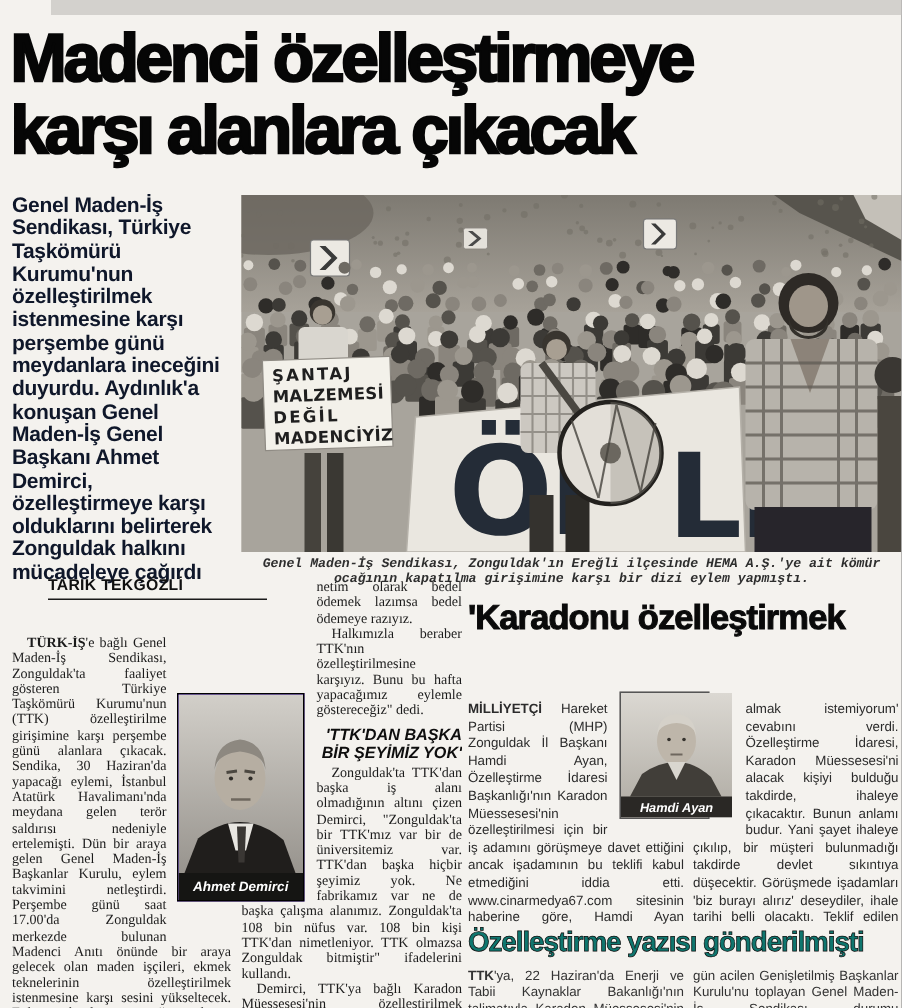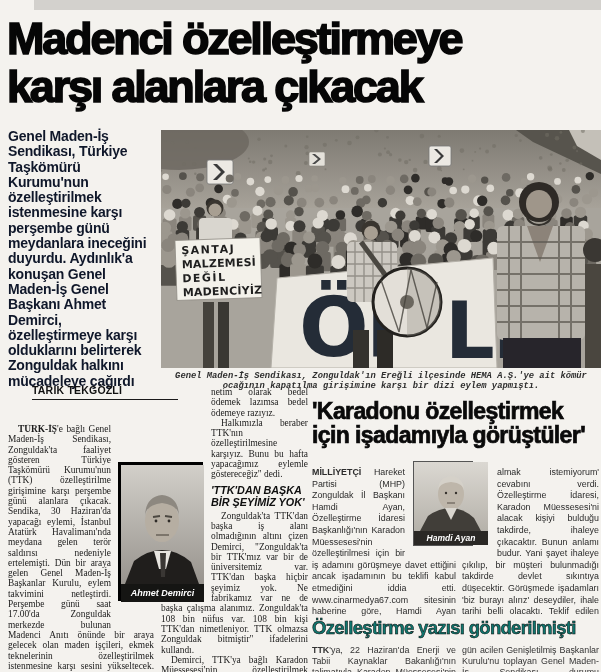--- a/index.html
+++ b/index.html
@@ -39,27 +39,27 @@
   .body-col {
     position:absolute; font-family:"Liberation Serif", serif;
     font-size:9.4px; line-height:10.3px; text-align:justify; color:#1b1b1b;
     overflow:hidden;
   }
   .col1 { left:8px;  top:424px; width:146px; height:271px; }
   .col2 { left:161px; top:387px; width:147px; height:285px; }
   .para { text-indent:10px; }
   .subhead {
     font-family:"Liberation Sans", sans-serif; font-weight:bold; font-style:italic;
-    font-size:10.8px; line-height:12px; margin:4px 0 3px; color:#0e0e0e; text-align:left; text-indent:0;
+    font-size:10.8px; line-height:12px; margin:4px 0 3px; color:#0e0e0e; text-align:right; text-indent:0;
   }
   .lead { font-weight:bold; }
   .spacer-c1 { float:right; width:39px; height:141px; margin-top:60px; margin-left:4px; }
   .spacer-c2 { float:left;  width:46px; height:140px; margin-top:75px; margin-right:4px; }
 
-  .inset-demirci { position:absolute; left:118px; top:462px; width:85px; height:139px; border:3px solid #000000; background:#8b5cf6; }
+  .inset-demirci { position:absolute; left:118px; top:462px; width:85px; height:139px; border:1px solid #000000; background:#8b5cf6; }
 
   .box-headline {
     position:absolute; left:312px; top:399px; width:289px;
     font-weight:900; font-size:23px; line-height:24px; letter-spacing:-0.6px;
     color:#0a0a0a; -webkit-text-stroke:0.7px #0a0a0a; white-space:nowrap;
   }
   .box-col {
     position:absolute; top:467px; height:151px;
     font-size:8.9px; line-height:11.6px; text-align:justify; color:#2b2b2b; overflow:hidden;
   }
@@ -625,21 +625,20 @@
       <line x1="35" y1="70" x2="48" y2="70" stroke="#6e675e" stroke-width="1.6"></line>
       <polygon points="33,86 50,86 45,104 38,104" fill="#e8e6e1"></polygon>
       <polygon points="39,88 45,88 44,112 40,112" fill="#3a3734"></polygon>
       <rect x="0" y="119" width="83" height="18" fill="#151513"></rect>
       <text x="41.5" y="131" text-anchor="middle" font-family="Liberation Sans, sans-serif" font-style="italic" font-weight="bold" font-size="9" fill="#ffffff">Ahmet Demirci</text>
     </svg>
   </div>
 
   <div class="box-headline">
     <div>'Karadonu özelleştirmek</div>
-    <div>için işadamıyla görüştüler'</div>
   </div>
 
   <div class="box-col box-colA">
     <span class="spacer-bA"></span>
     <p><span class="lead">MİLLİYETÇİ</span><span> Hareket Partisi (MHP) Zonguldak İl Başkanı Hamdi Ayan, Özelleştirme İdaresi Başkanlığı'nın Karadon Müessesesi'nin özelleştirilmesi için bir iş adamını görüşmeye davet ettiğini ancak işadamının bu teklifi kabul etmediğini iddia etti. www.cinarmedya67.com sitesinin haberine göre, Hamdi Ayan kamuoyu ile şu bilgileri paylaştı: "Özelleştirme İdaresi Başkanlığı bir firmayı çağırarak, TTK Karadon Müessesesi'ni kendilerinin almasını teklif etti. Bu teklif edilen kişi ise, 'Karadon'u</span></p>
   </div>
   <div class="box-col box-colB">
     <span class="spacer-bB"></span>
     <p>almak istemiyorum' cevabını verdi. Özelleştirme İdaresi, Karadon Müessesesi'ni alacak kişiyi bulduğu takdirde, ihaleye çıkacaktır. Bunun anlamı budur. Yani şayet ihaleye çıkılıp, bir müşteri bulunmadığı takdirde devlet sıkıntıya düşecektir. Görüşmede işadamları 'biz burayı alırız' deseydiler, ihale tarihi belli olacaktı. Teklif edilen şahıs, 'Biz burayı çalıştıramayız. Zonguldak kamuoyunda sıkıntılar yaratılır" dediklerinden dolayı, Özelleştirme İdaresi ikinci bir müşterinin peşine düşmüştür."</p>
   </div>

